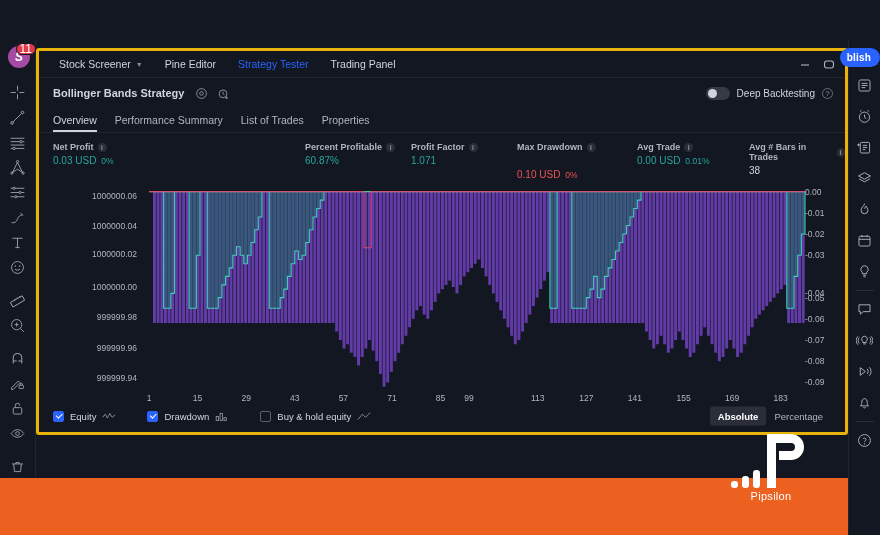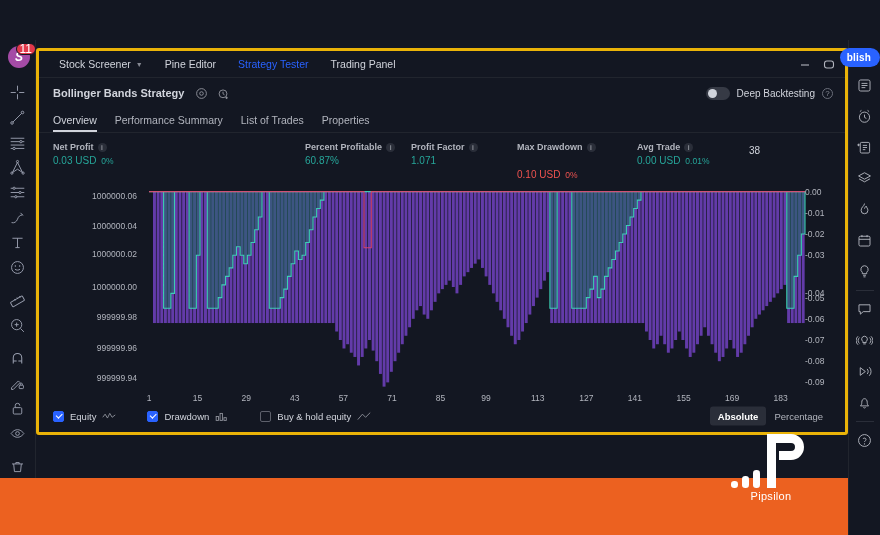--- a/index.html
+++ b/index.html
@@ -512,20 +512,24 @@
         <div class="stat-head">
           <span class="stat-label">Avg Trade</span>
           <span class="info-dot">i</span>
         </div>
         <div class="stat-val">
           <span class="v-green">0.00 USD</span>
           <span class="v-green v-sub">0.01%</span>
         </div>
       </div>
       <div class="stat" style="position:absolute;left:710px;top:9px;">
+        <div class="stat-head">
+          <span class="stat-label">Avg # Bars in Trades</span>
+          <span class="info-dot">i</span>
+        </div>
         <div class="stat-val">
             <span class="v-white">38</span>
           </div>
       </div>
     </div>
 
     <div class="chart-area">
       <svg class="chart-svg" id="plot" width="812" height="234">
           <g>
             <rect x="113.99" y="16.60" width="2.94" height="131.44" fill="#6a3fb5" fill-opacity="0.92"></rect>
@@ -734,21 +738,21 @@
           <div class="ytick" style="top: 202.4px;">-0.09</div>
         </div>
       <div class="xaxis" id="xaxis">
           <div class="xtick" style="left: 110px;">1</div>
           <div class="xtick" style="left: 158.593px;">15</div>
           <div class="xtick" style="left: 207.185px;">29</div>
           <div class="xtick" style="left: 255.778px;">43</div>
           <div class="xtick" style="left: 304.37px;">57</div>
           <div class="xtick" style="left: 352.963px;">71</div>
           <div class="xtick" style="left: 401.556px;">85</div>
-          <div class="xtick" style="left: 447px;">99</div>
+          <div class="xtick" style="left: 430px;">99</div>
           <div class="xtick" style="left: 498.741px;">113</div>
           <div class="xtick" style="left: 547.333px;">127</div>
           <div class="xtick" style="left: 595.926px;">141</div>
           <div class="xtick" style="left: 644.519px;">155</div>
           <div class="xtick" style="left: 693.111px;">169</div>
           <div class="xtick" style="left: 741.704px;">183</div>
         </div>
     </div>
 
     <div class="legend-row">

